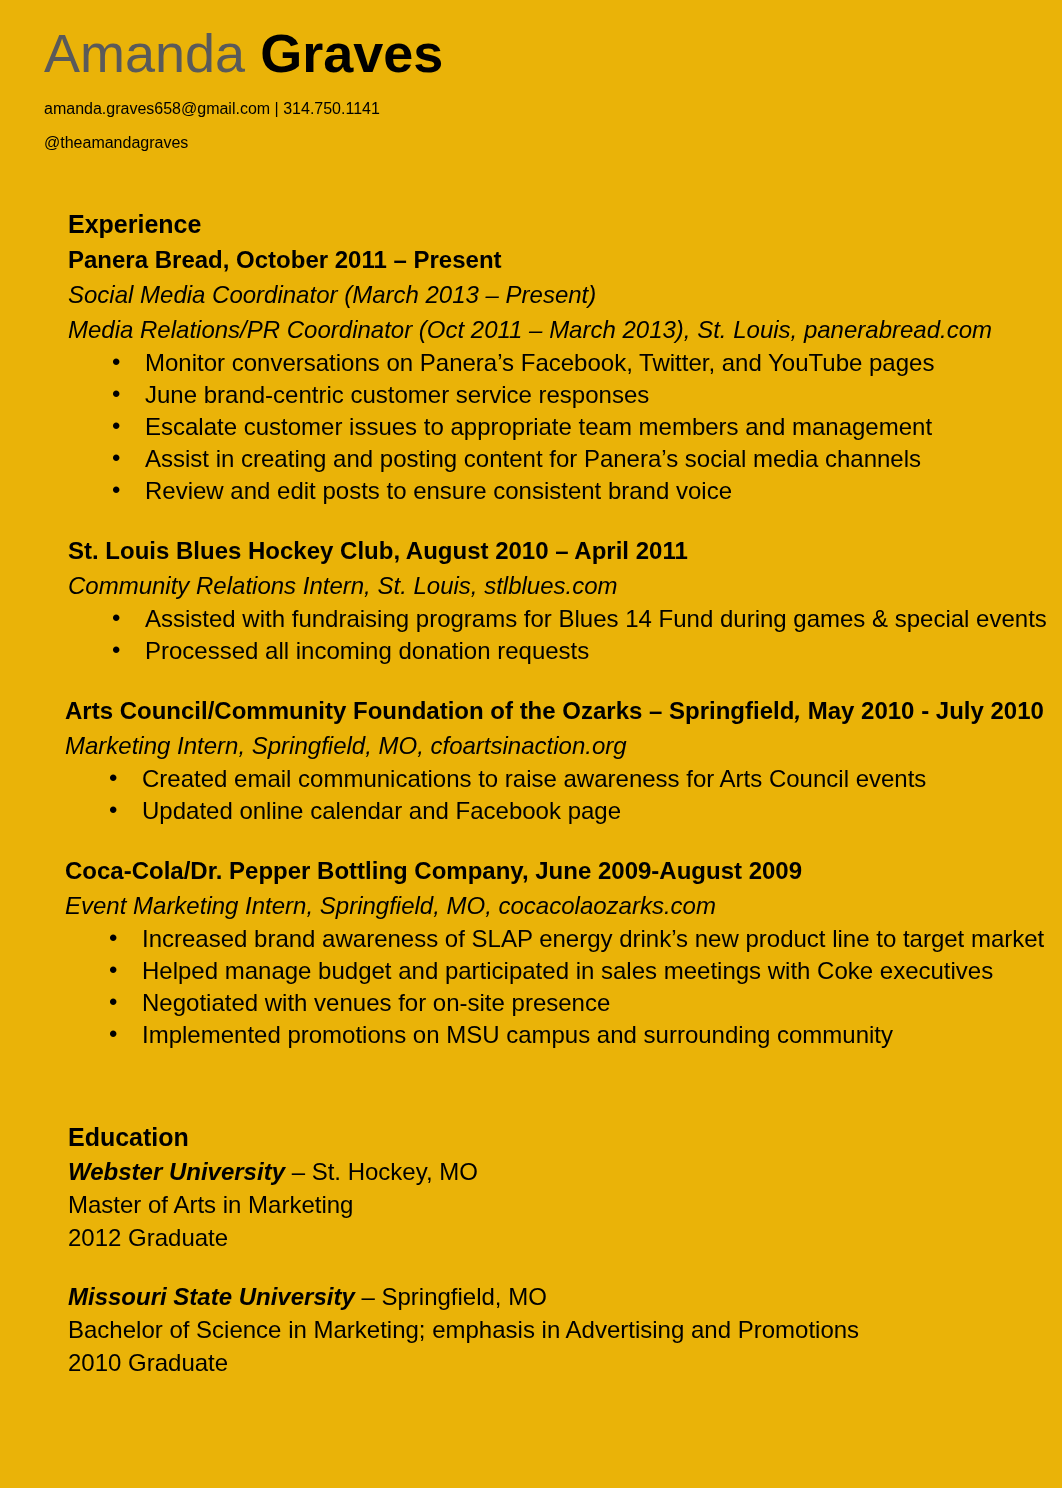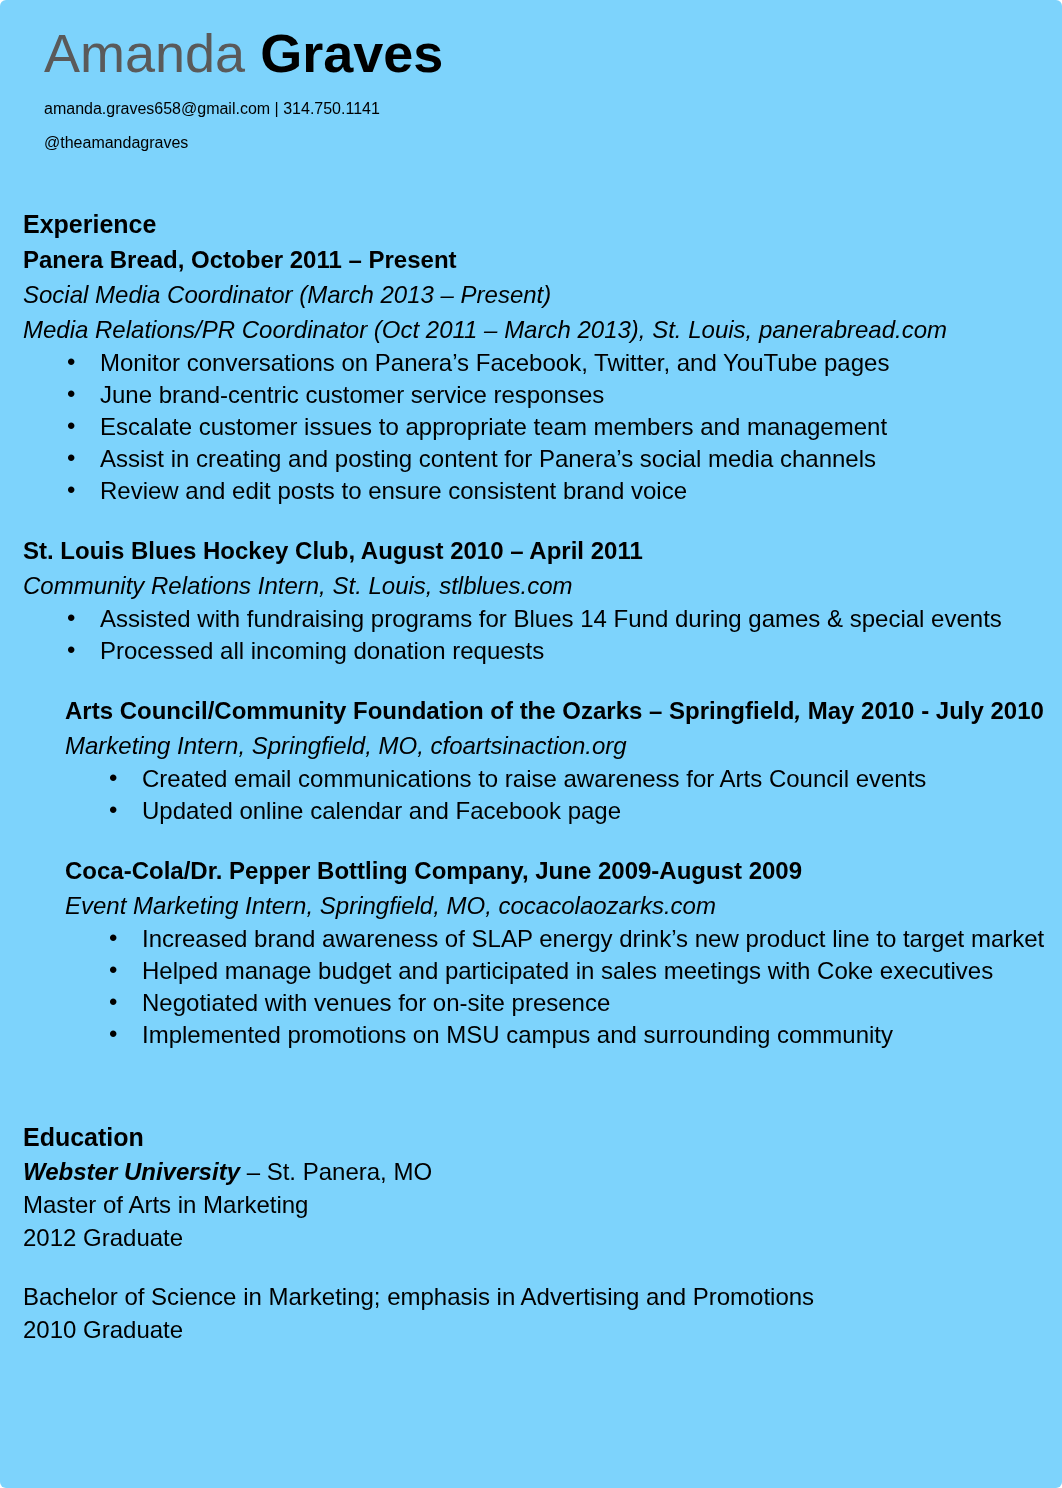--- a/index.html
+++ b/index.html
@@ -9,25 +9,24 @@
     background: #ffffff;
   }
   body {
     font-family: "Liberation Sans", sans-serif;
     color: #000000;
   }
   .page {
     position: relative;
     width: 1062px;
     height: 1488px;
-    background: #7dd3fc;
+    background: #eab308;
     box-sizing: border-box;
     padding: 0;
     overflow: hidden;
-    border-radius: 6px;
   }
 
   
   .header {
     padding: 22px 0 0 44px;
   }
   .name {
     font-size: 54px;
     line-height: 62px;
     white-space: nowrap;
@@ -44,21 +43,21 @@
   }
   .contact {
     font-size: 16px;
     line-height: 34px;
     margin-top: 8px;
   }
   .contact div { white-space: nowrap; }
 
   
   .section {
-    padding-left: 23px;
+    padding-left: 68px;
   }
   .section.indented {
     padding-left: 65px;
   }
   .section-heading {
     font-size: 25px;
     font-weight: bold;
     line-height: 36px;
     margin: 0;
   }
@@ -180,26 +179,27 @@
 
   <div class="gap-lg"></div>
 
 
   <div class="gap-lg"></div>
 
   <div class="section">
     <div class="section-heading">Education</div>
 
     <div>
-      <div class="edu-line"><span class="school">Webster University</span><span> – St. Panera, MO</span></div>
+      <div class="edu-line"><span class="school">Webster University</span><span> – St. Hockey, MO</span></div>
       <div class="edu-line">Master of Arts in Marketing</div>
       <div class="edu-line">2012 Graduate</div>
     </div>
 
     <div class="gap-md"></div>
 
     <div>
+      <div class="edu-line"><span class="school">Missouri State University</span><span> – Springfield, MO</span></div>
       <div class="edu-line">Bachelor of Science in Marketing; emphasis in Advertising and Promotions</div>
       <div class="edu-line">2010 Graduate</div>
     </div>
   </div>
 
 </div>
 
 </body></html>

